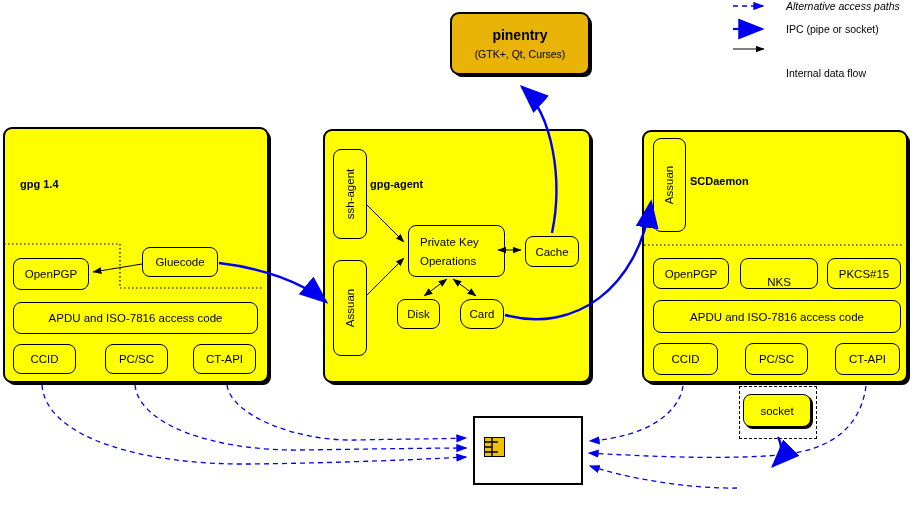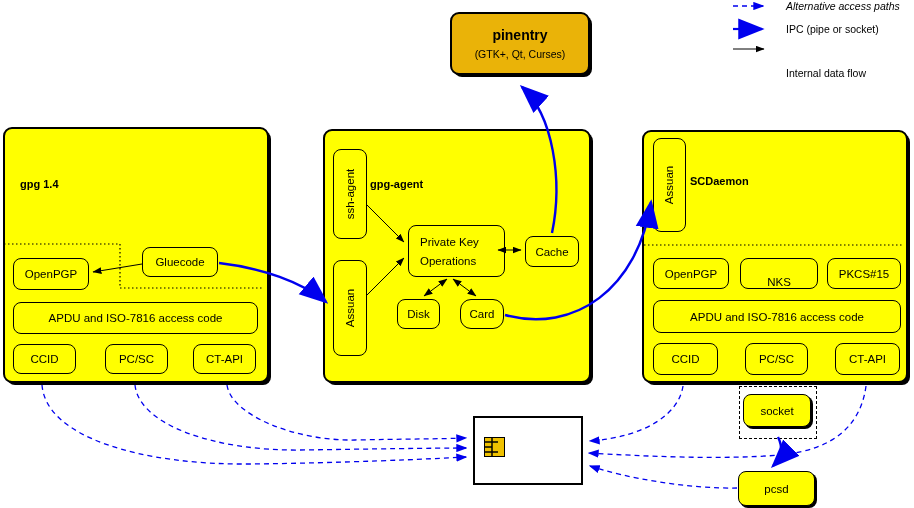--- a/index.html
+++ b/index.html
@@ -118,23 +118,20 @@
       <line x1="0.5" y1="15" x2="8" y2="15" stroke="#000" stroke-width="1.5"></line>
       <line x1="8" y1="5" x2="14" y2="5" stroke="#000" stroke-width="1.5"></line>
       <line x1="8" y1="15" x2="14" y2="15" stroke="#000" stroke-width="1.5"></line>
     </svg>
   </div>
 
   <div id="wrapper-outline" style="left:739px;top:386px;width:76px;height:51px;"></div>
   <div class="inbox shadow" style="left:743px;top:394px;width:66px;height:31px;">
       <span>socket</span>
     </div>
-  <div class="inbox shadow" style="left:738px;top:471px;width:75px;height:33px;">
-      <span>pcsd</span>
-    </div>
 
   <div class="legend-label" style="left:786px;top:0px;font-style:italic;">Alternative access paths</div>
   <div class="legend-label" style="left:786px;top:23px;">IPC (pipe or socket)</div>
   <div class="legend-label" style="left:786px;top:43px;margin-top:24px;">Internal data flow</div>
 
   <svg id="overlay" width="914" height="508">
     <defs>
       <marker id="m-blk" viewBox="0 0 8 6" refX="7.5" refY="3" markerWidth="9" markerHeight="7" orient="auto-start-reverse">
         <path d="M0,0 L8,3 L0,6 z" fill="#000"></path>
       </marker>

